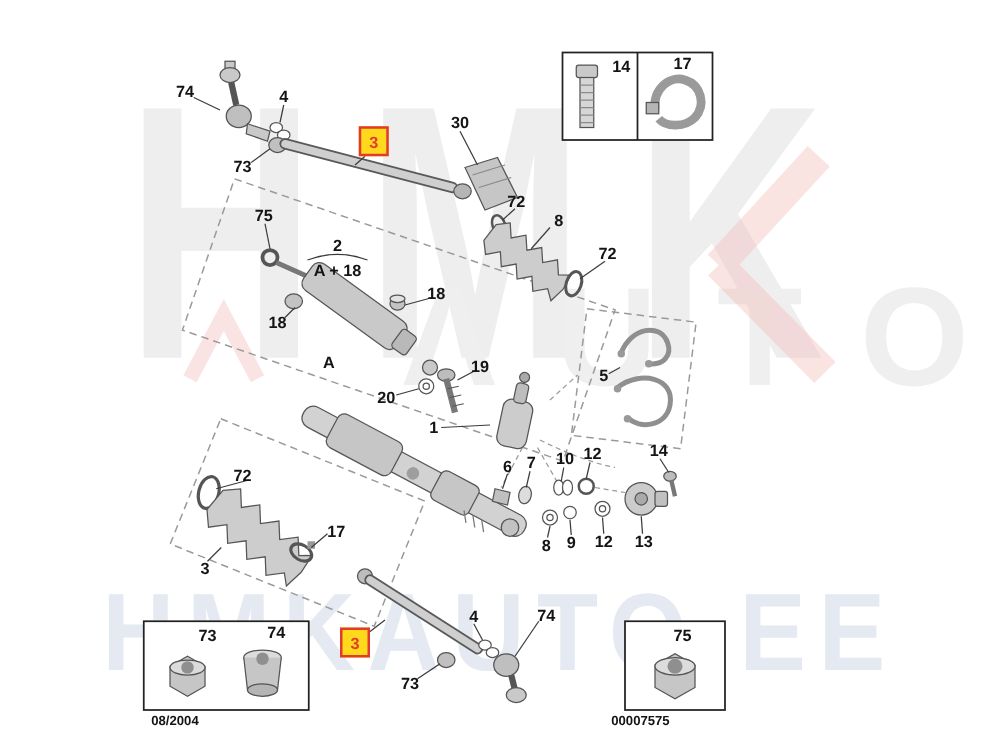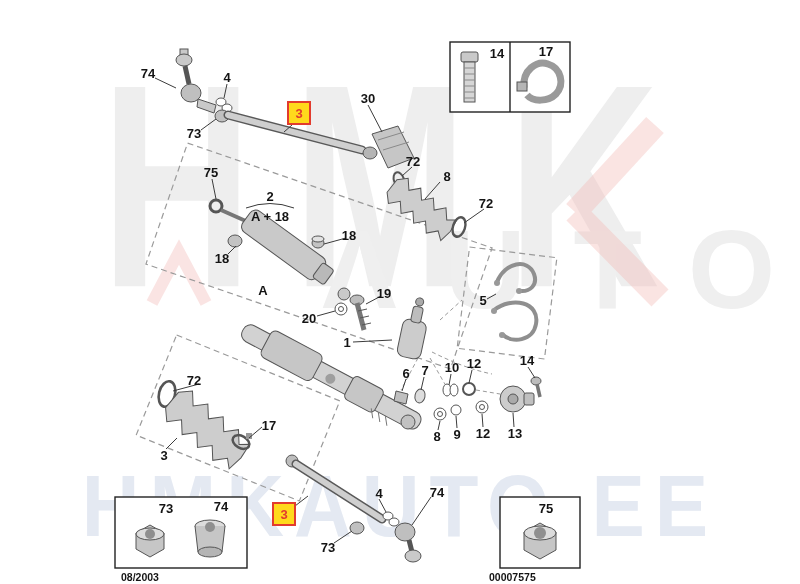--- a/index.html
+++ b/index.html
@@ -287,16 +287,16 @@
   <div class="co" style="left:379px;top:493px">4</div>
   <div class="co" style="left:437px;top:492px">74</div>
   <div class="co" style="left:328px;top:547px">73</div>
 
   <div class="ilabel" style="left:497px;top:53px">14</div>
   <div class="ilabel" style="left:546px;top:51px">17</div>
   <div class="ilabel" style="left:166px;top:508px">73</div>
   <div class="ilabel" style="left:221px;top:506px">74</div>
   <div class="ilabel" style="left:546px;top:508px">75</div>
 
-  <div class="caption" style="left:121px;top:571px">08/2003</div>
+  <div class="caption" style="left:121px;top:571px">08/2004</div>
   <div class="caption" style="left:489px;top:571px">00007575</div>
 
 </div>
 
 </body></html>

